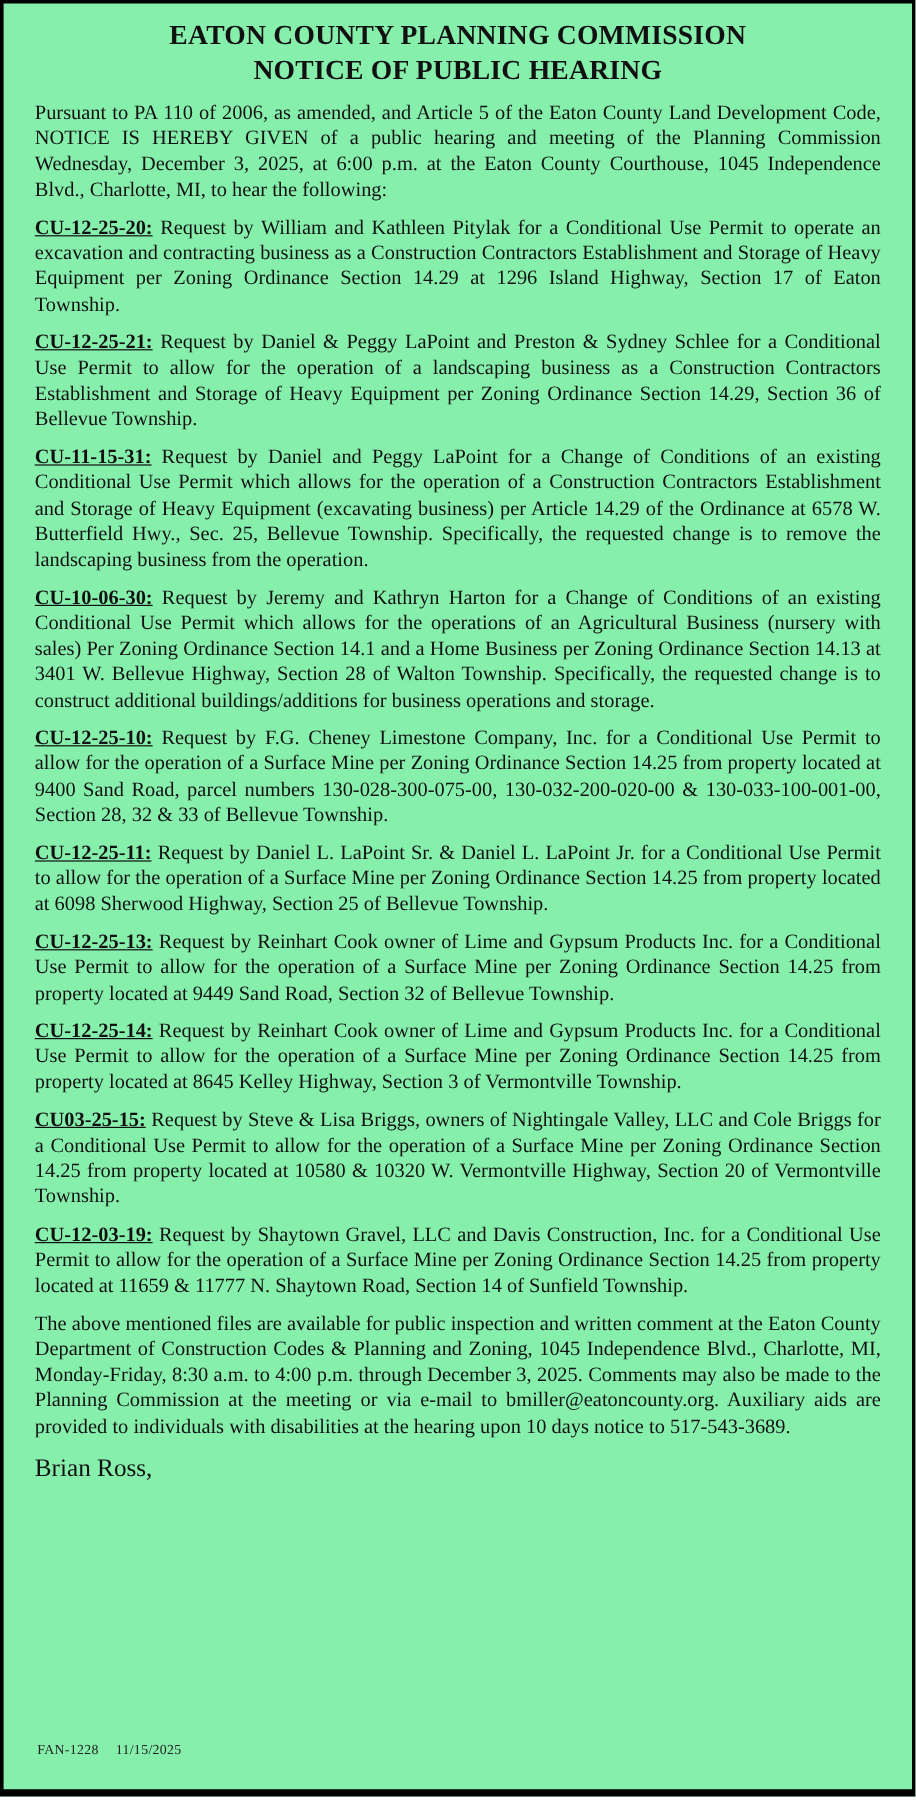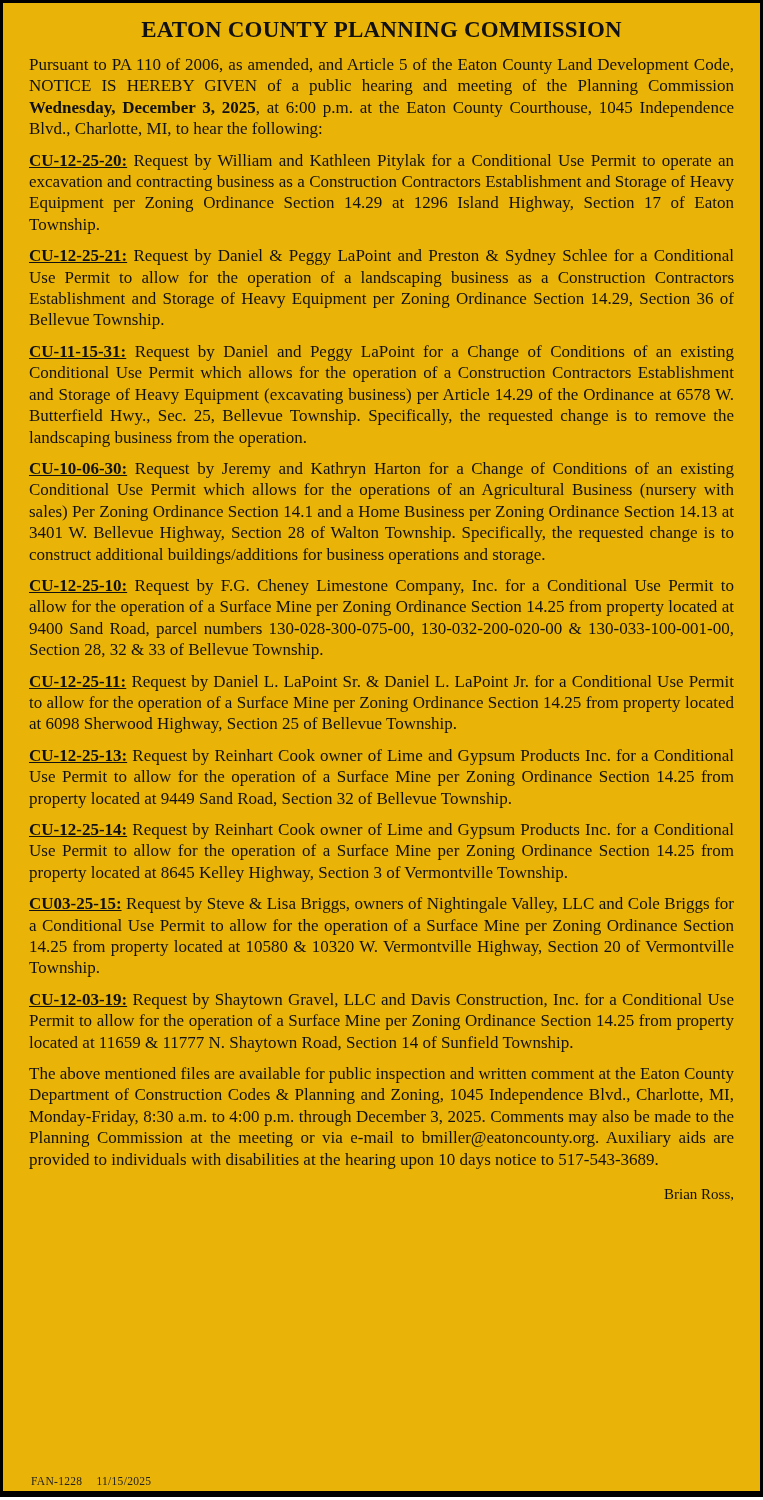--- a/index.html
+++ b/index.html
@@ -16,21 +16,21 @@
   }
   .sheet {
     box-sizing: border-box;
     position: relative;
     width: 763px;
     height: 1497px;
     border: 3px solid #000000;
     border-bottom-width: 6px;
     padding: 8px 26px 0 26px;
     overflow: hidden;
-    background: #eab308;
+    background: #86efac;
   }
   .title-block {
     text-align: center;
     margin: 4px 0 10px 0;
   }
   .title-line {
     font-size: 23px;
     line-height: 29px;
     font-weight: bold;
     letter-spacing: 0.2px;
@@ -39,45 +39,45 @@
     font-size: 17px;
     line-height: 21.4px;
     text-align: justify;
     margin: 0 0 10px 0;
   }
   .case-code {
     font-weight: bold;
     text-decoration: underline;
   }
   .bold-date {
-    font-weight: bold;
+    font-weight: normal;
   }
   .signature-block {
-    text-align: right;
-    font-size: 15px;
+    font-size: 21px;
     line-height: 21.4px;
     margin-top: 14px;
   }
   .footer-line {
     position: absolute;
     left: 28px;
-    bottom: 4px;
+    bottom: 26px;
     font-size: 11.5px;
     letter-spacing: 0.3px;
     color: #222222;
   }
   .footer-line span { margin-right: 14px; }
 </style>
 </head>
 <body>
 
 <article class="sheet">
 
   <header class="title-block">
     <div class="title-line">EATON COUNTY PLANNING COMMISSION</div>
+    <div class="title-line">NOTICE OF PUBLIC HEARING</div>
   </header>
 
   <p class="body-par"><span>Pursuant to PA 110 of 2006, as amended, and Article 5 of the Eaton County Land Development Code, NOTICE IS HEREBY GIVEN of a public hearing and meeting of the Planning Commission </span><span class="bold-date">Wednesday, December 3, 2025</span><span>, at 6:00 p.m. at the Eaton County Courthouse, 1045 Independence Blvd., Charlotte, MI, to hear the following:</span></p>
 
   <p class="body-par"><span class="case-code">CU-12-25-20:</span> <span>Request by William and Kathleen Pitylak for a Conditional Use Permit to operate an excavation and contracting business as a Construction Contractors Establishment and Storage of Heavy Equipment per Zoning Ordinance Section 14.29 at 1296 Island Highway, Section 17 of Eaton Township.</span></p>
 
   <p class="body-par"><span class="case-code">CU-12-25-21:</span> <span>Request by Daniel &amp; Peggy LaPoint and Preston &amp; Sydney Schlee for a Conditional Use Permit to allow for the operation of a landscaping business as a Construction Contractors Establishment and Storage of Heavy Equipment per Zoning Ordinance Section 14.29, Section 36 of Bellevue Township.</span></p>
 
   <p class="body-par"><span class="case-code">CU-11-15-31:</span> <span>Request by Daniel and Peggy LaPoint for a Change of Conditions of an existing Conditional Use Permit which allows for the operation of a Construction Contractors Establishment and Storage of Heavy Equipment (excavating business) per Article 14.29 of the Ordinance at 6578 W. Butterfield Hwy., Sec. 25, Bellevue Township.  Specifically, the requested change is to remove the landscaping business from the operation.</span></p>
 

